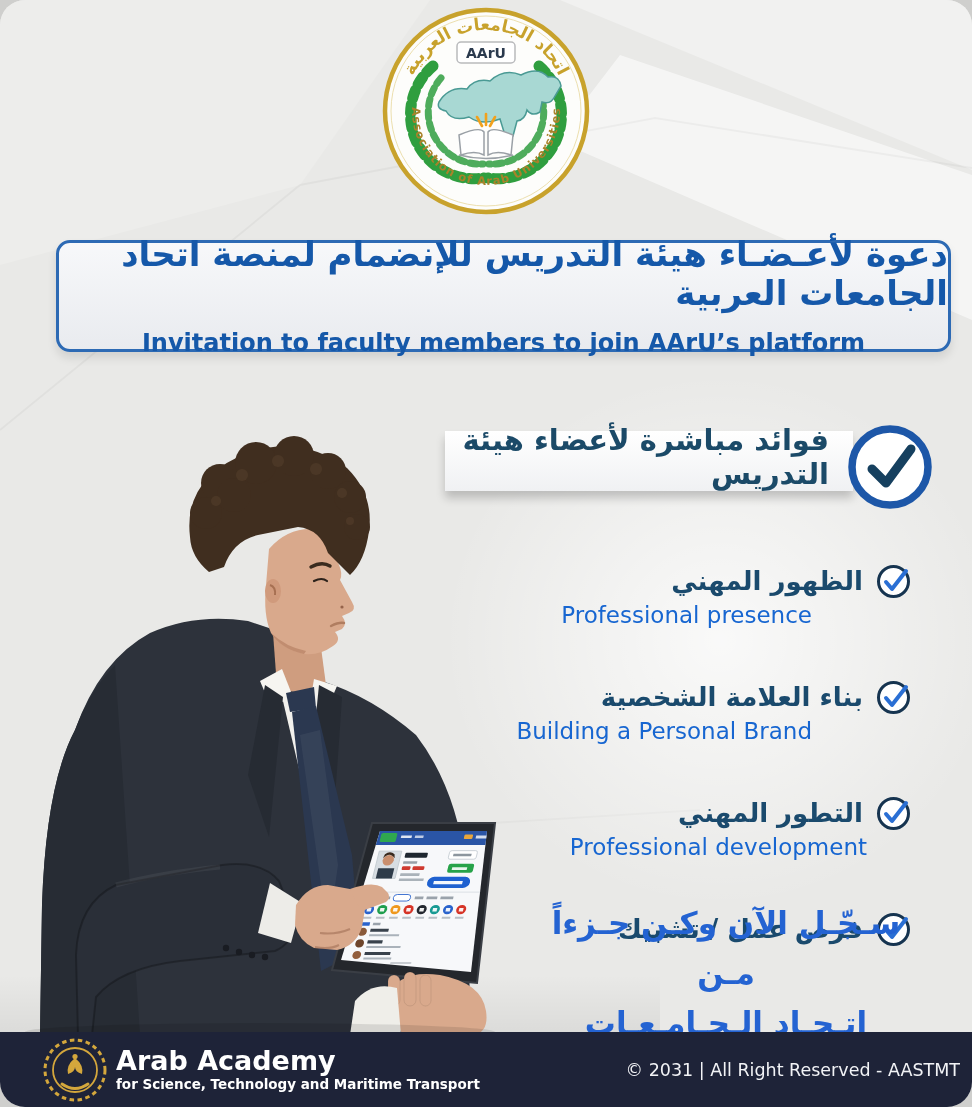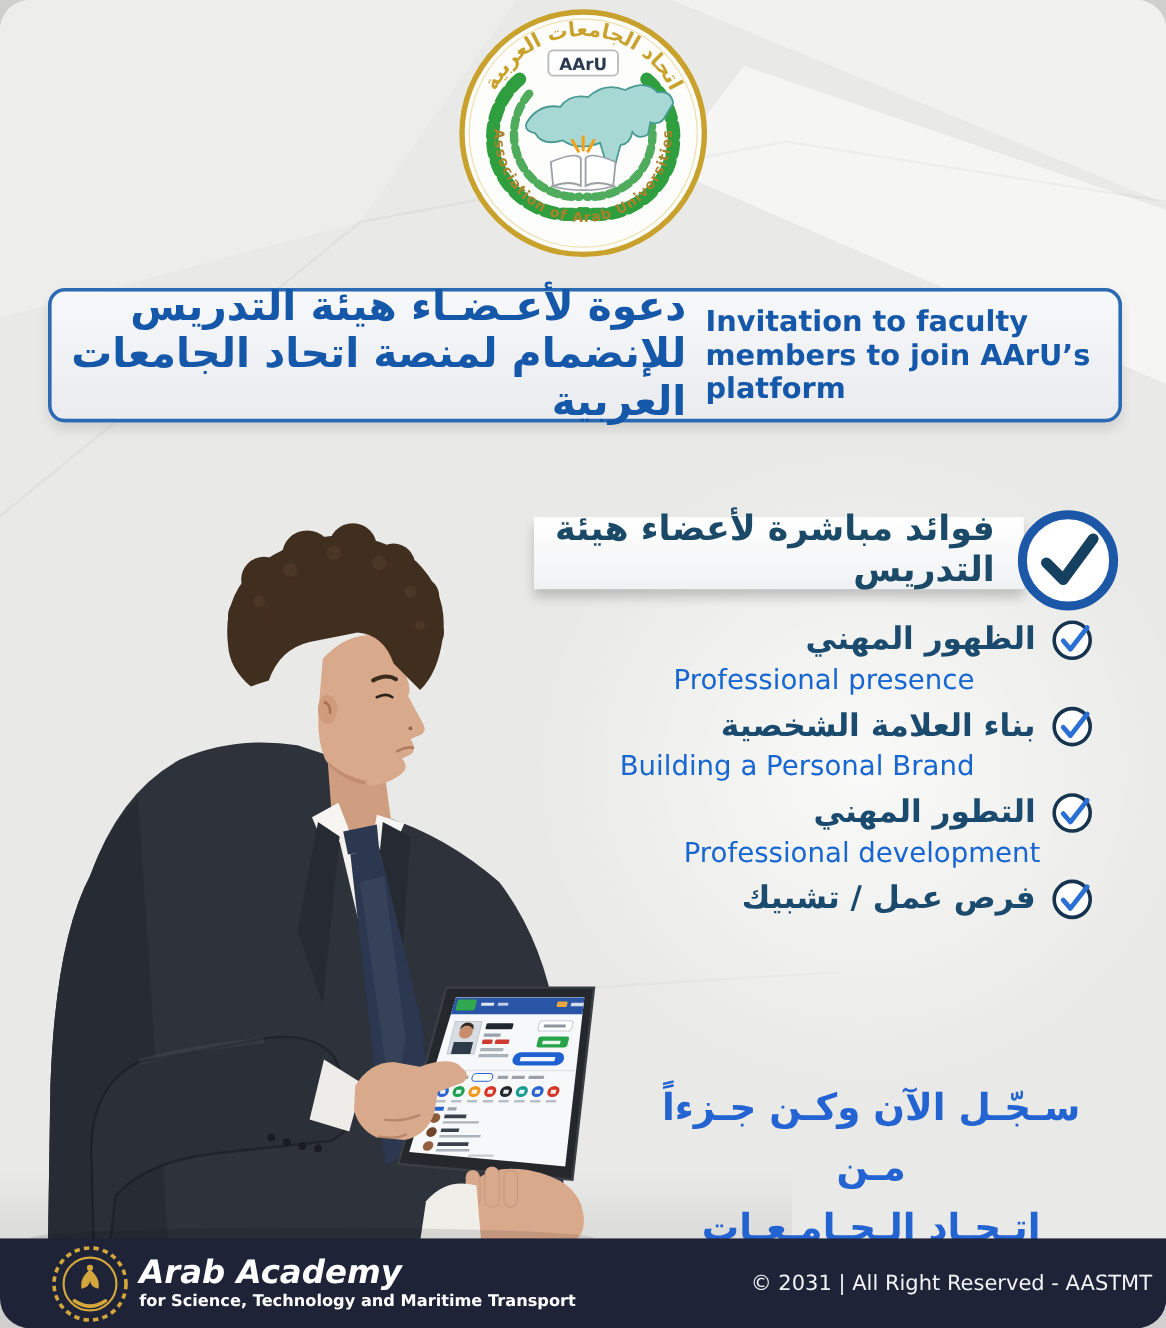--- a/index.html
+++ b/index.html
@@ -14,42 +14,42 @@
     background:radial-gradient(ellipse at center,rgba(255,255,255,.75),rgba(255,255,255,0) 70%);
     pointer-events:none;}
   .floor-shade{position:absolute;left:0;top:975px;width:660px;height:57px;
     background:linear-gradient(rgba(0,0,0,0),rgba(0,0,0,.06));pointer-events:none;}
 
   
   .aau-logo{position:absolute;left:381px;top:6px;width:210px;height:210px;}
 
   
   .title-box{
-    position:absolute;left:40px;top:240px;width:889px;height:106px;
+    position:absolute;left:56px;top:240px;width:889px;height:106px;
     border:3px solid #2d6ab4;border-radius:14px;
     background:linear-gradient(#f7f8fa,#e9ebef);
     box-shadow:0 6px 10px rgba(0,0,0,.10);
-    display:flex;justify-content:center;align-items:center;gap:16px;
+    display:flex;flex-direction:column;justify-content:center;align-items:center;gap:16px;
   }
   .title-ar{direction:rtl;font-size:34px;font-weight:bold;color:#1558a9;line-height:1.15;}
   .title-en{font-size:24px;font-weight:bold;color:#1558a9;}
 
   
   .benefits-ribbon{
     position:absolute;left:445px;top:431px;width:408px;height:60px;
     background:linear-gradient(#ffffff,#f0f1f3);
     box-shadow:0 7px 9px rgba(0,0,0,.20);
     display:flex;align-items:flex-end;justify-content:flex-end;
     padding-right:24px;box-sizing:border-box;
   }
   .benefits-ribbon .heading-ar{direction:rtl;font-size:29px;font-weight:bold;color:#1b4a68;}
   .big-check{position:absolute;left:845px;top:422px;width:90px;height:90px;}
 
   .benefits-list{position:absolute;right:60px;top:514px;width:420px;}
-  .b-item{margin-bottom:4px;}
+  .b-item{margin-bottom:4px;margin-top:48px;}
   .b-ar{display:flex;align-items:center;justify-content:flex-end;gap:12px;height:38px;}
   .b-ar .ar{direction:rtl;font-size:26px;font-weight:bold;color:#1a4a6d;}
   .b-ar svg{flex:0 0 auto;}
   .b-en{height:30px;display:flex;align-items:center;justify-content:flex-end;
     font-size:23px;font-weight:normal;color:#1766d1;}
   .b-en.en-far{padding-right:100px;}
   .b-en.en-near{padding-right:45px;}
 
   
   .cta{position:absolute;left:540px;top:898px;width:372px;text-align:center;}
@@ -58,21 +58,21 @@
   
   .man{position:absolute;left:20px;top:435px;width:520px;height:600px;}
 
   
   .footer-bar{
     position:absolute;left:0;top:1032px;width:972px;height:75px;background:#1e2338;
     display:flex;align-items:center;
   }
   .aast-logo{width:66px;height:66px;margin-left:42px;flex:0 0 auto;}
   .org-block{margin-left:8px;color:#ffffff;}
-  .org-name{font-size:27px;font-weight:bold;line-height:1.05;font-style:italic;}
+  .org-name{font-size:27px;font-weight:bold;line-height:1.05;}
   .org-sub{font-size:13.5px;font-weight:bold;margin-top:1px;}
   .copyright{margin-left:auto;margin-right:12px;color:#f2f3f6;font-size:17.5px;}
 </style>
 </head>
 <body>
 
 <div class="poster">
 
   <svg class="facets" viewBox="0 0 972 1107">
     <polygon points="560,0 972,0 972,170" fill="#f1f1f0"></polygon>

